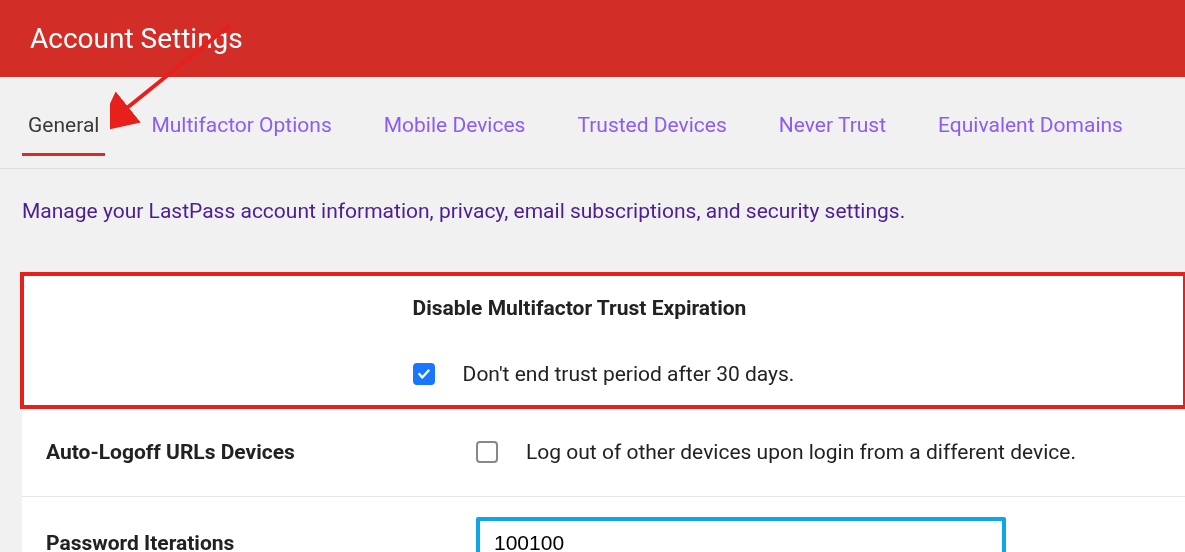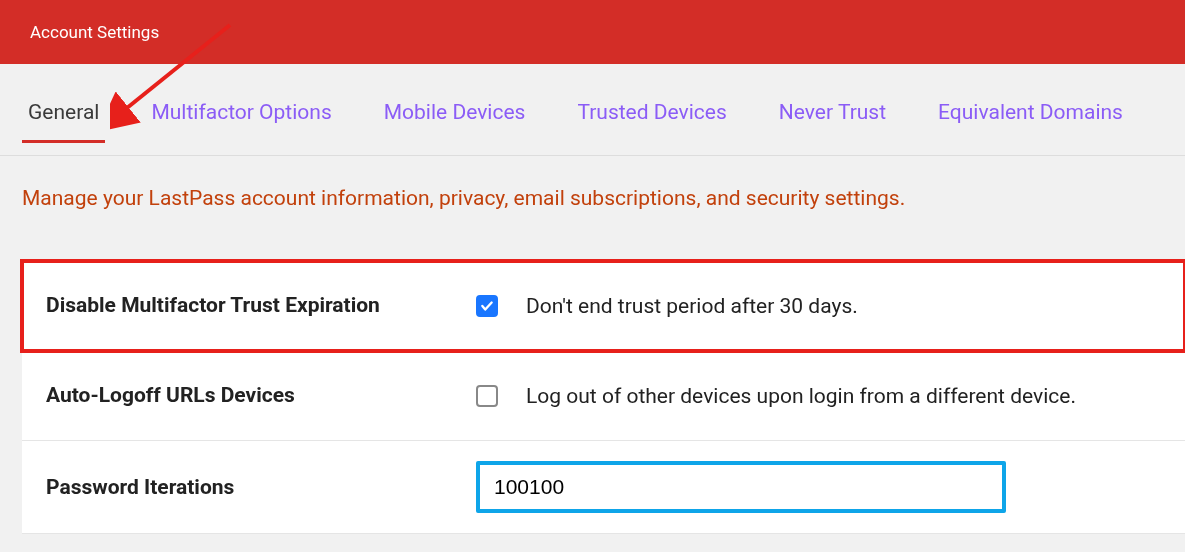--- a/index.html
+++ b/index.html
@@ -9,21 +9,21 @@
     background: #f1f1f1;
     width: 1185px;
     height: 552px;
     overflow: hidden;
     position: relative;
   }
   .header {
     background: #d32d27;
     color: #fff;
     padding: 22px 30px;
-    font-size: 17px;
+    font-size: 28px;
     font-weight: 400;
   }
   .tabs {
     background: #f1f1f1;
     padding: 12px 22px;
     display: flex;
     gap: 40px;
     border-bottom: 1px solid #ddd;
   }
   .tab {
@@ -33,37 +33,38 @@
     cursor: pointer;
     border-bottom: 3px solid transparent;
   }
   .tab.active {
     color: #3a3a3a;
     border-bottom: 3px solid #d32d27;
   }
   .description {
     padding: 30px 22px 50px 22px;
     font-size: 21px;
-    color: #c2410c;
+    color: #4c1d95;
     background: #f1f1f1;
   }
   .settings-table {
     margin-left: 22px;
     border-top: 1px solid #ddd;
   }
   .setting-row {
     display: flex;
     background: #fff;
     border-bottom: 1px solid #e5e5e5;
     min-height: 90px;
     align-items: center;
   }
   .setting-row.highlighted {
     outline: 4px solid #e7201b;
     outline-offset: -2px;
+    flex-direction: column;
   }
   .setting-label {
     width: 430px;
     padding: 20px 24px;
     font-size: 21px;
     font-weight: 700;
     color: #222;
     line-height: 1.35;
   }
   .setting-control {

